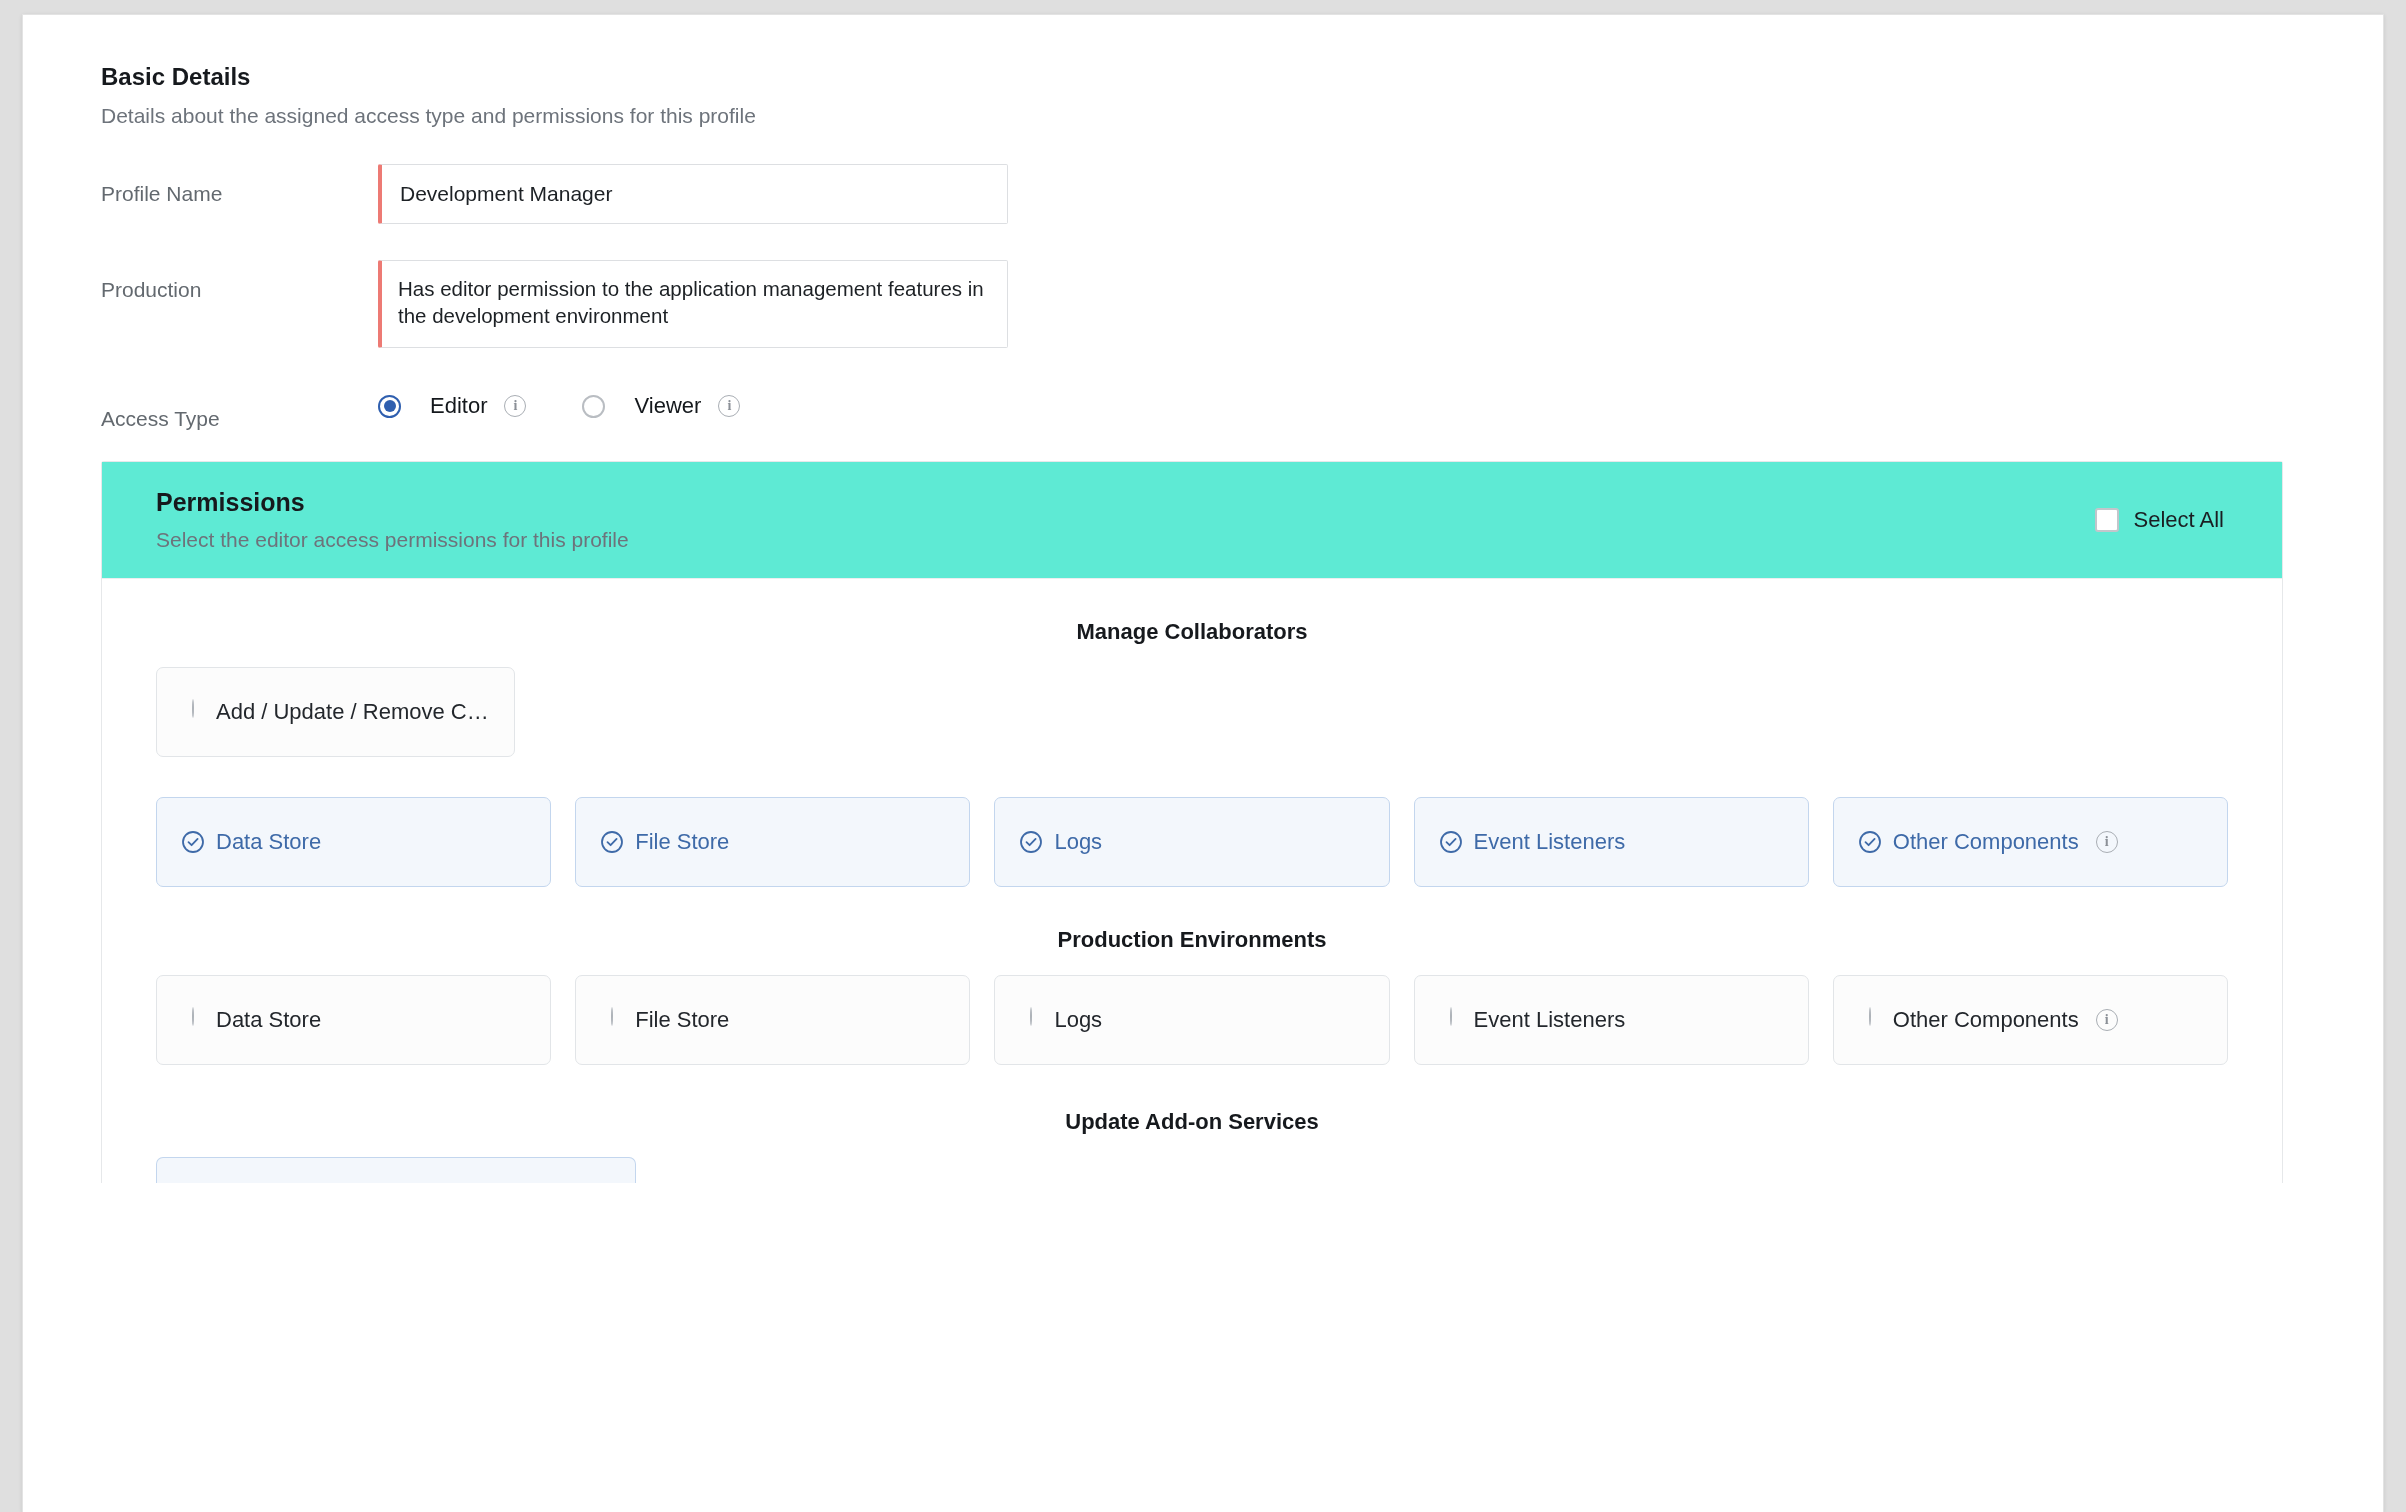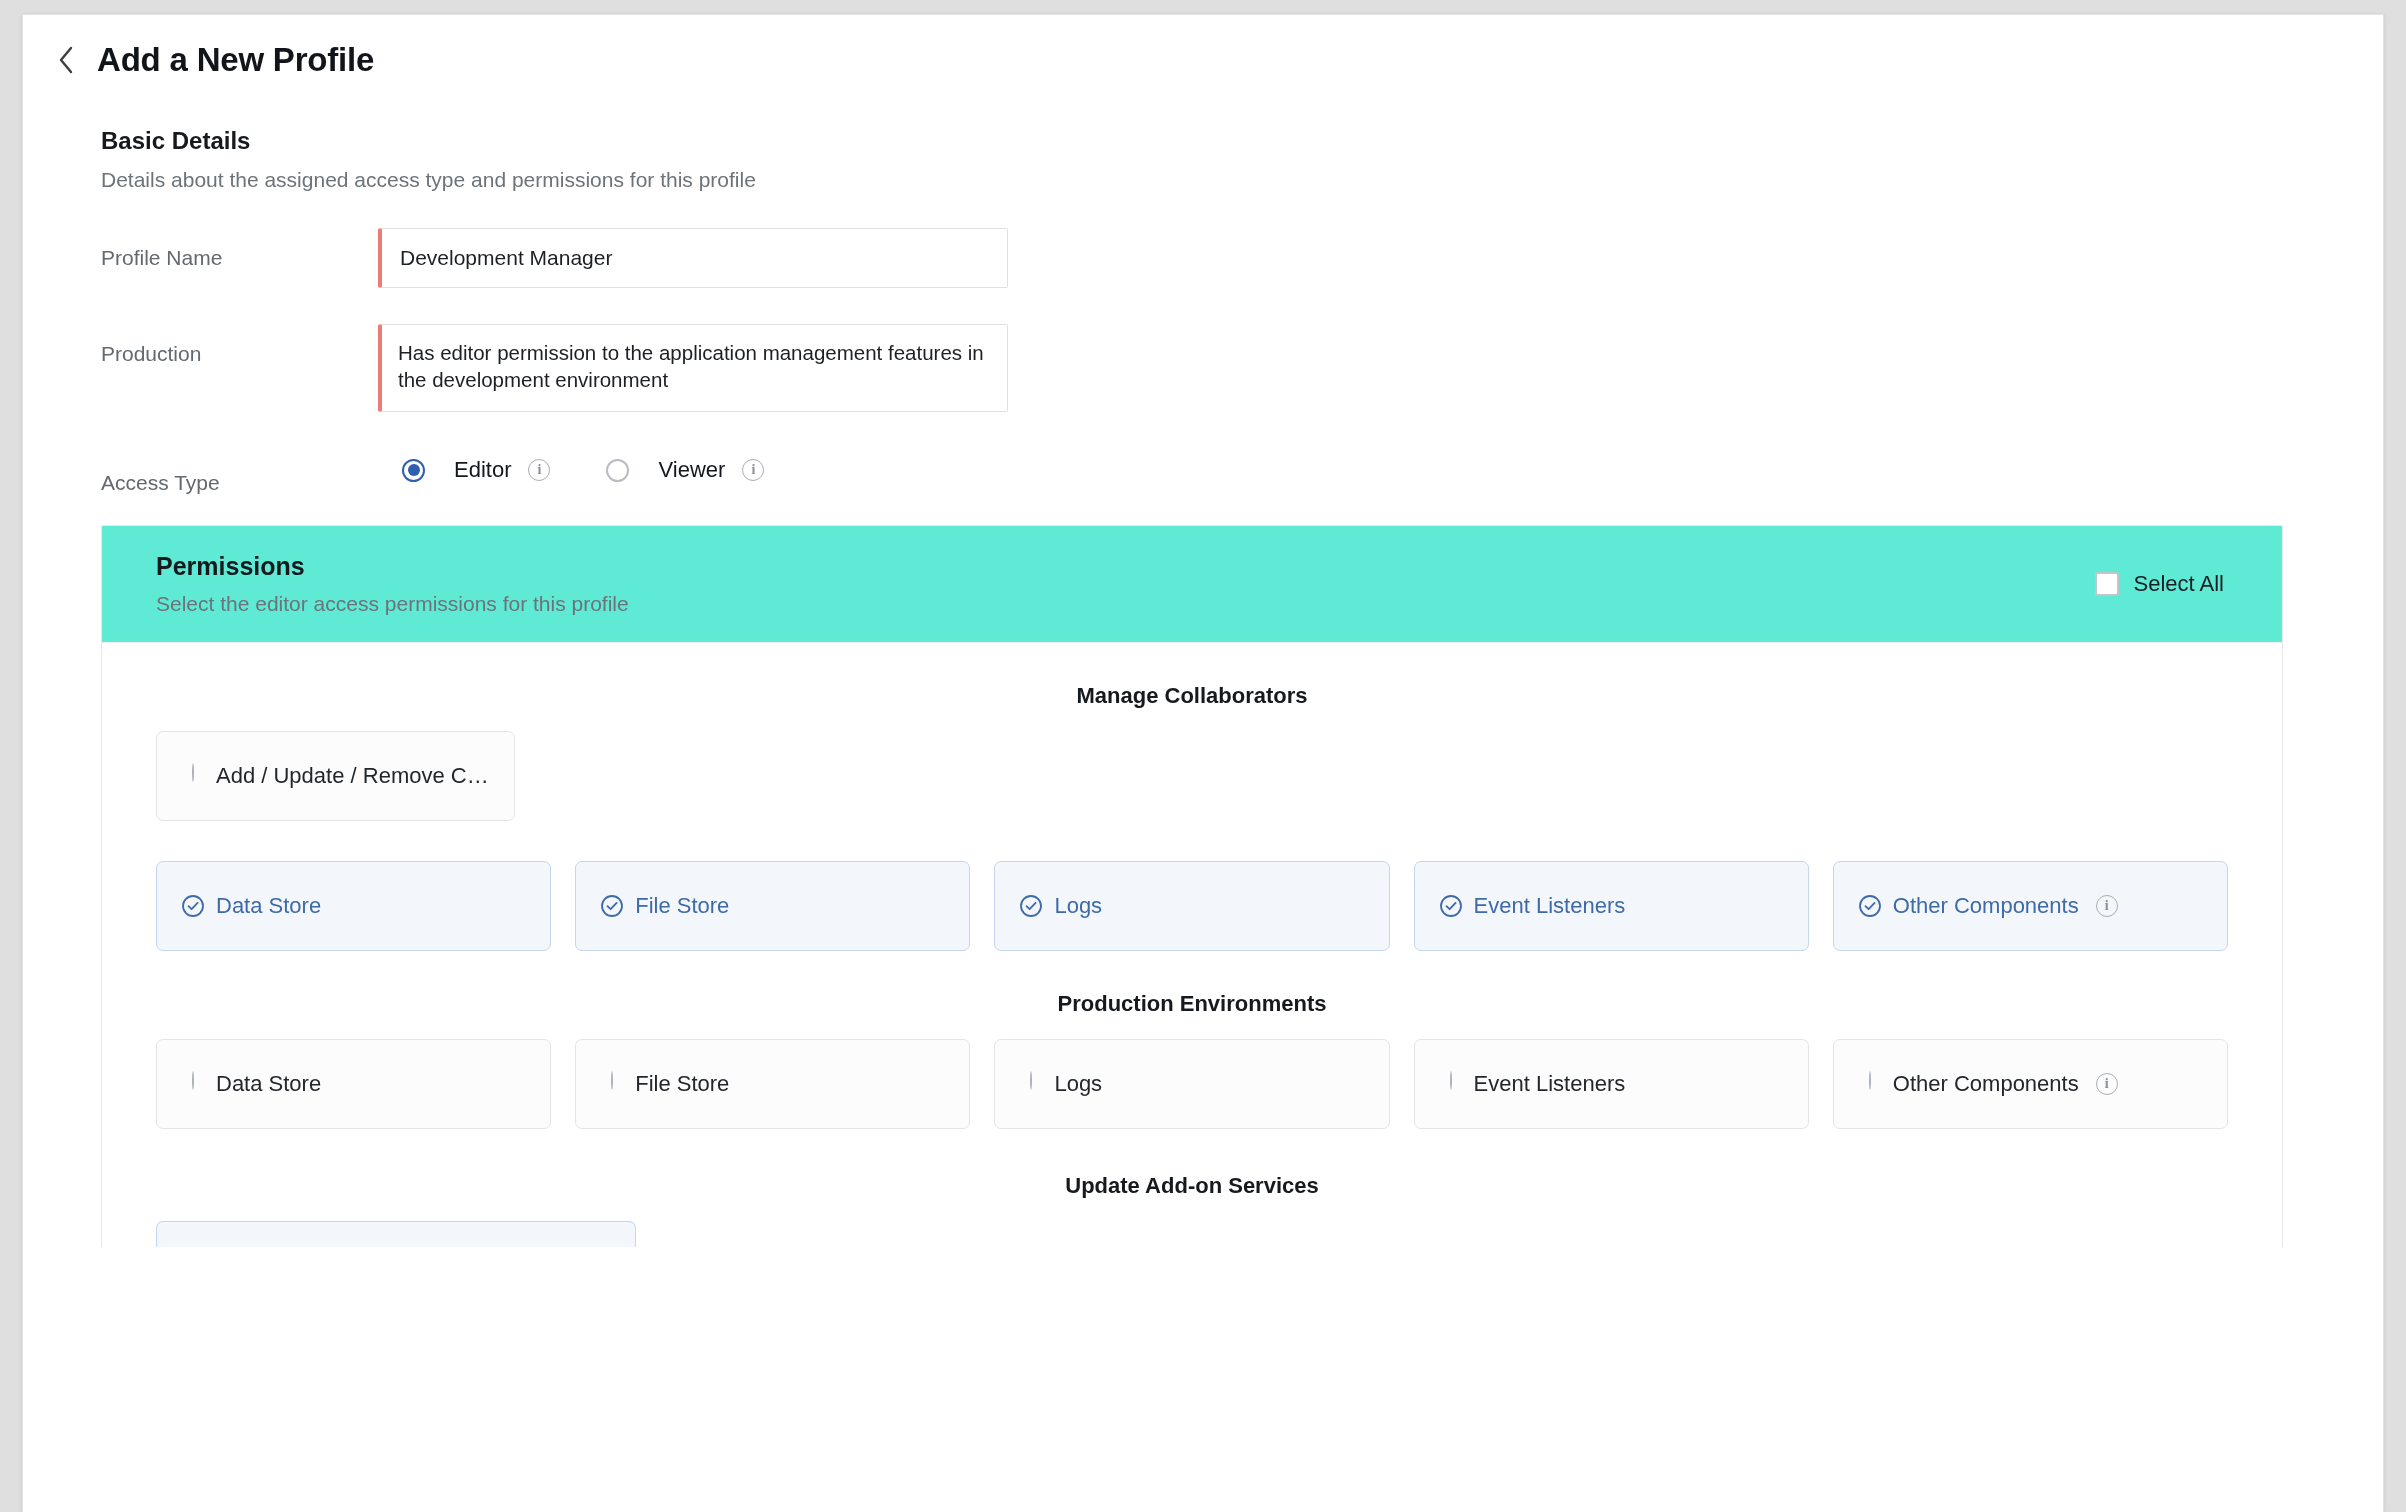--- a/index.html
+++ b/index.html
@@ -99,21 +99,21 @@
     line-height: 27px;
     color: #1d2125;
     padding: 14px 16px;
     resize: none;
     font-family: "Liberation Sans", sans-serif;
     border-radius: 2px;
     overflow: hidden;
   }
 
   
-  .access-row { margin-top: 37px; gap: 24px; }
+  .access-row { margin-top: 37px; }
   .radio-group { display: flex; align-items: center; gap: 56px; padding-top: 4px;}
   .radio-item { display: flex; align-items: center; gap: 13px; cursor: pointer; }
   .radio-circle {
     width: 23px; height: 23px;
     border-radius: 50%;
     border: 2px solid #b9bdc2;
     background: #fff;
     display: flex; align-items: center; justify-content: center;
     flex: none;
   }
@@ -234,28 +234,20 @@
     background: #f3f7fc;
   }
   .group.last { padding-top: 44px; padding-bottom: 0; }
 </style>
 </head>
 <body>
 
 <div class="outer-frame">
 <div class="window">
 
-  <div class="page-header">
-    <div class="back-chevron">
-      <svg width="16" height="28" viewBox="0 0 16 28" fill="none">
-        <path d="M13 2 L3 14 L13 26" stroke="#3f3f3f" stroke-width="2.4" stroke-linecap="round" stroke-linejoin="round"></path>
-      </svg>
-    </div>
-    <div class="page-title">Add a New Profile</div>
-  </div>
 
   <div class="section-wrap">
     <div class="basic-title">Basic Details</div>
     <div class="basic-sub">Details about the assigned access type and permissions for this profile</div>
 
     <div class="field-row">
       <div class="field-label">Profile Name</div>
       <div class="field-control">
         <input class="text-input" type="text" value="Development Manager" style="">
       </div>

